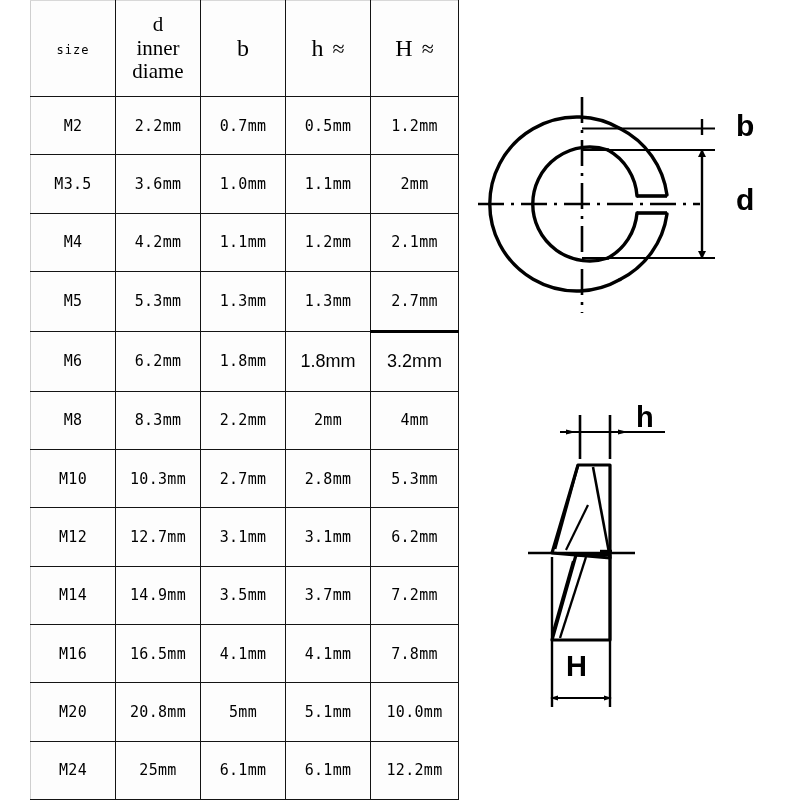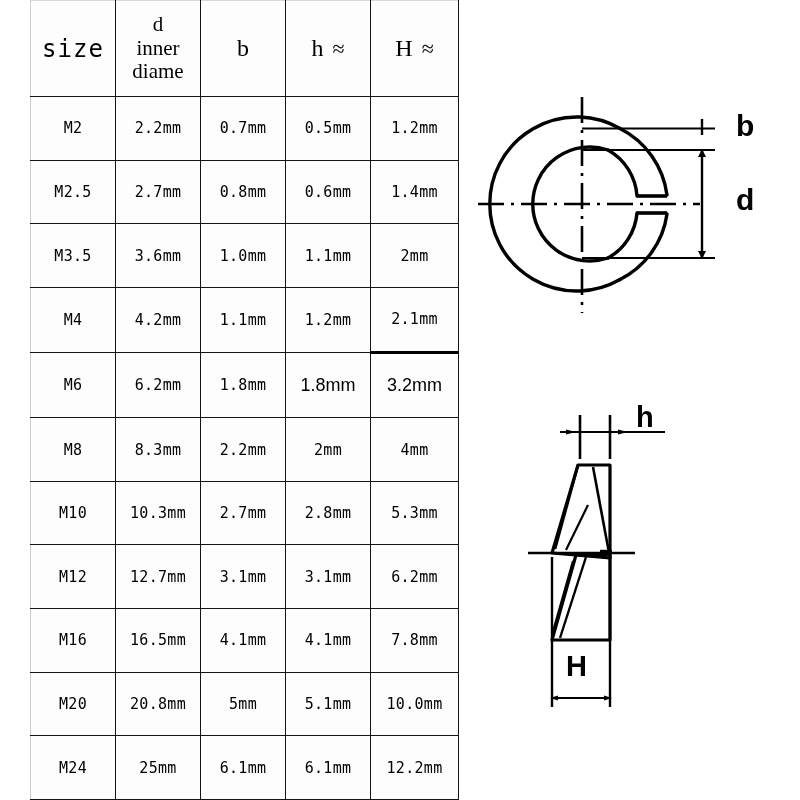--- a/index.html
+++ b/index.html
@@ -49,21 +49,21 @@
   
   table.spec-table tr > *:first-child { border-left: 1px solid #cfcfcf; }
   table.spec-table thead tr > * { border-top: 1px solid #d8d8d8; }
 
   thead th {
     height: 95px;
     font-weight: normal;
   }
   .hdr-size {
     font-family: "DejaVu Sans Mono", "Liberation Mono", monospace;
-    font-size: 24px;
+    font-size: 12px;
     letter-spacing: 1px;
   }
   .hdr-stack {
     display: flex;
     flex-direction: column;
     align-items: center;
     justify-content: center;
     line-height: 1.12;
     font-family: "Liberation Serif", "DejaVu Serif", serif;
     font-size: 21px;
@@ -141,39 +141,39 @@
     </thead>
     <tbody id="table-body">
         <tr>
           <td class="cell-size">M2</td>
           <td class="cell-d">2.2mm</td>
           <td class="cell-b">0.7mm</td>
           <td class="cell-h">0.5mm</td>
           <td class="cell-H">1.2mm</td>
         </tr>
         <tr>
-          <td class="cell-size">M2.5</td>
-          <td class="cell-d">2.7mm</td>
-          <td class="cell-b">0.8mm</td>
-          <td class="cell-h">0.6mm</td>
-          <td class="cell-H">1.4mm</td>
-        </tr>
-        <tr>
           <td class="cell-size">M3.5</td>
           <td class="cell-d">3.6mm</td>
           <td class="cell-b">1.0mm</td>
           <td class="cell-h">1.1mm</td>
           <td class="cell-H">2mm</td>
         </tr>
         <tr>
           <td class="cell-size">M4</td>
           <td class="cell-d">4.2mm</td>
           <td class="cell-b">1.1mm</td>
           <td class="cell-h">1.2mm</td>
           <td class="cell-H">2.1mm</td>
+        </tr>
+        <tr>
+          <td class="cell-size">M5</td>
+          <td class="cell-d">5.3mm</td>
+          <td class="cell-b">1.3mm</td>
+          <td class="cell-h">1.3mm</td>
+          <td class="cell-H">2.7mm</td>
         </tr>
         <tr class="row-emph">
           <td class="cell-size">M6</td>
           <td class="cell-d">6.2mm</td>
           <td class="cell-b">1.8mm</td>
           <td class="cell-h">1.8mm</td>
           <td class="cell-H">3.2mm</td>
         </tr>
         <tr>
           <td class="cell-size">M8</td>
@@ -188,20 +188,27 @@
           <td class="cell-b">2.7mm</td>
           <td class="cell-h">2.8mm</td>
           <td class="cell-H">5.3mm</td>
         </tr>
         <tr>
           <td class="cell-size">M12</td>
           <td class="cell-d">12.7mm</td>
           <td class="cell-b">3.1mm</td>
           <td class="cell-h">3.1mm</td>
           <td class="cell-H">6.2mm</td>
+        </tr>
+        <tr>
+          <td class="cell-size">M14</td>
+          <td class="cell-d">14.9mm</td>
+          <td class="cell-b">3.5mm</td>
+          <td class="cell-h">3.7mm</td>
+          <td class="cell-H">7.2mm</td>
         </tr>
         <tr>
           <td class="cell-size">M16</td>
           <td class="cell-d">16.5mm</td>
           <td class="cell-b">4.1mm</td>
           <td class="cell-h">4.1mm</td>
           <td class="cell-H">7.8mm</td>
         </tr>
         <tr>
           <td class="cell-size">M20</td>

